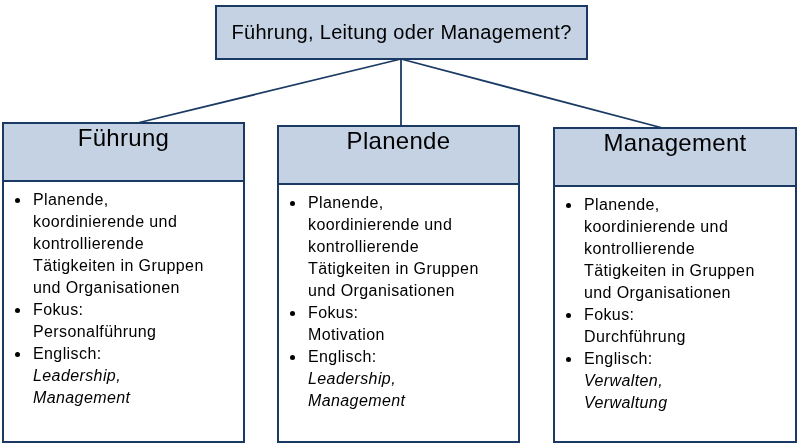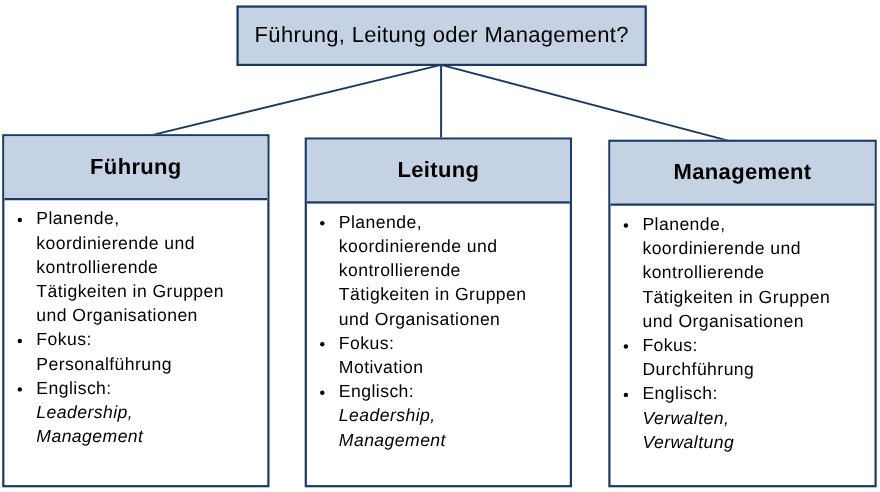--- a/index.html
+++ b/index.html
@@ -27,22 +27,22 @@
     font-size:20px; letter-spacing:0.3px;
   }
   .col-1 { left:2px;   top:122px; width:243px; height:321px; }
   .col-2 { left:277px; top:125px; width:243px; height:318px; }
   .col-3 { left:553px; top:127px; width:244px; height:316px; }
 
   .col-header {
     height:56px;
     background:#c4d2e4;
     border-bottom:2px solid #1a3a63;
-    display:flex; align-items:center; justify-content:center;
-    font-size:20px; letter-spacing:0.3px;font-weight:bold;
+    display:flex; align-items:flex-start; justify-content:center;
+    font-size:24px; letter-spacing:0.3px;
   }
   .col-body { padding:7px 20px 0 0; }
   .col-body ul {
     margin:0; padding:0 0 0 27px;
     list-style:disc outside;
     font-size:16px; line-height:22px; letter-spacing:0.4px;
   }
   .col-body li { margin:0; padding-left:2px; }
   .t { white-space:pre-line; }
   .detail { display:block;font-style:italic; }
@@ -84,21 +84,21 @@
           <span class="t">Englisch:</span>
           <span class="t detail italic">Leadership,
 Management</span>
         </li>
       </ul>
     </div>
   </div>
 
   <div class="node col-2">
     <div class="col-header">
-      <span>Leitung</span>
+      <span>Planende</span>
     </div>
     <div class="col-body">
       <ul>
         <li>
           <span class="t">Planende,
 koordinierende und
 kontrollierende
 Tätigkeiten in Gruppen
 und Organisationen</span>
         </li>

